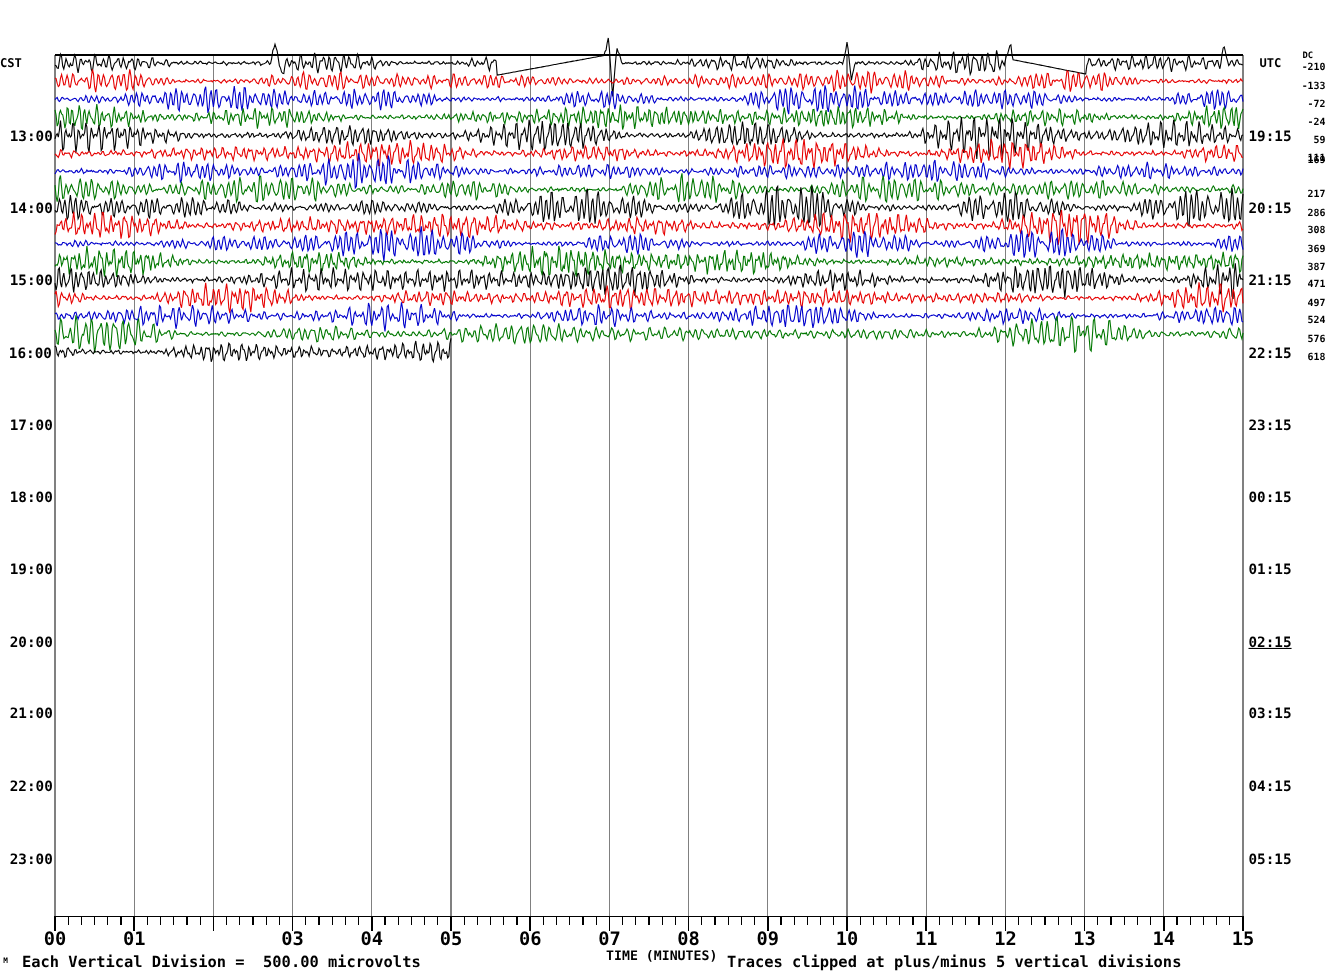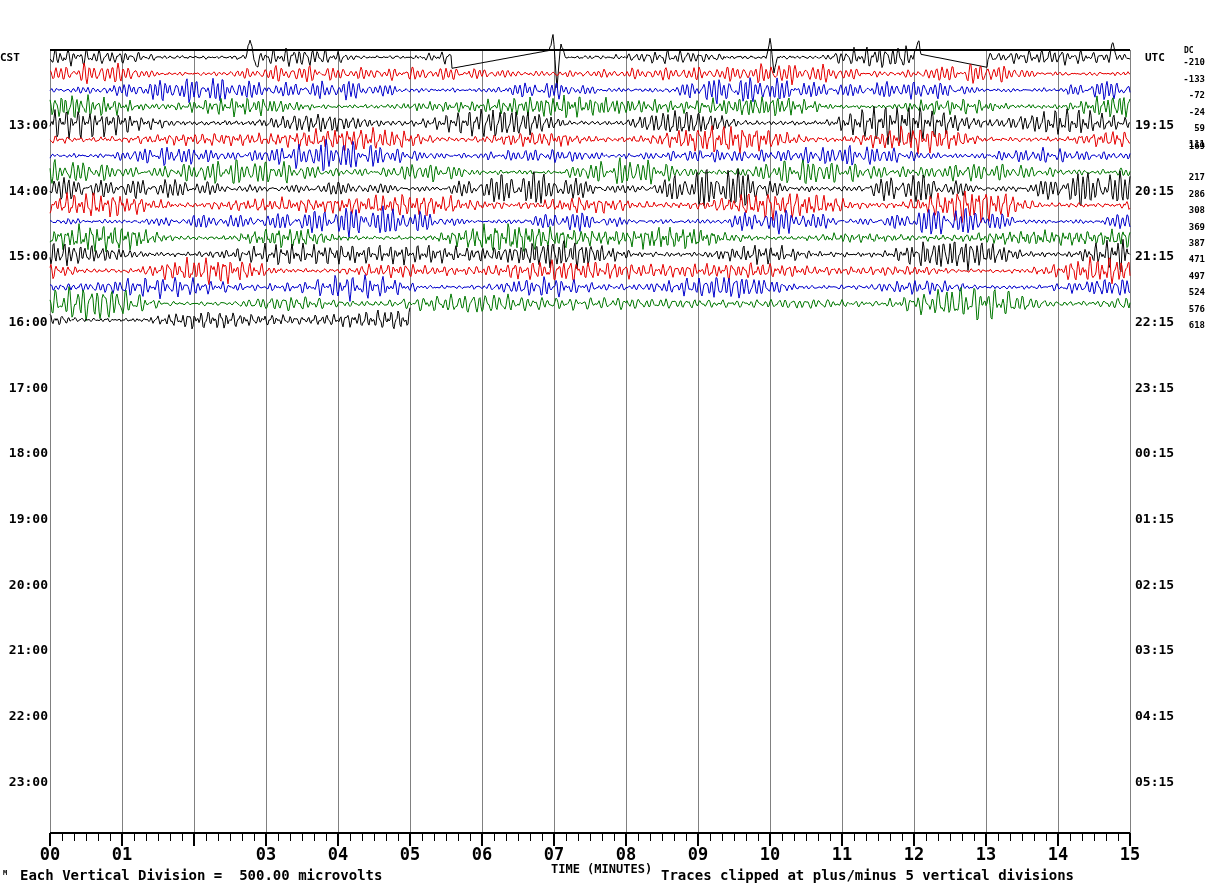--- a/index.html
+++ b/index.html
@@ -157,38 +157,38 @@
 
 
   <div class="abs tz" style="left:0px;top:51px;">CST</div>
   <div class="abs tz" style="left:1145px;top:51px;">UTC</div>
   <div class="dchdr">DC</div>
 
   <div id="cst-labels">
       <div class="hlabel" style="left: 8px; width: 40px; text-align: right; top: 118px;">13:00</div>
       <div class="hlabel" style="left: 8px; width: 40px; text-align: right; top: 184px;">14:00</div>
       <div class="hlabel" style="left: 8px; width: 40px; text-align: right; top: 249px;">15:00</div>
-      <div class="hlabel" style="left: 8px; width: 40px; text-align: center; top: 315px;">16:00</div>
+      <div class="hlabel" style="left: 8px; width: 40px; text-align: left; top: 315px;">16:00</div>
       <div class="hlabel" style="left: 8px; width: 40px; text-align: right; top: 381px;">17:00</div>
       <div class="hlabel" style="left: 8px; width: 40px; text-align: right; top: 446px;">18:00</div>
       <div class="hlabel" style="left: 8px; width: 40px; text-align: right; top: 512px;">19:00</div>
       <div class="hlabel" style="left: 8px; width: 40px; text-align: right; top: 578px;">20:00</div>
       <div class="hlabel" style="left: 8px; width: 40px; text-align: right; top: 643px;">21:00</div>
       <div class="hlabel" style="left: 8px; width: 40px; text-align: right; top: 709px;">22:00</div>
       <div class="hlabel" style="left: 8px; width: 40px; text-align: right; top: 775px;">23:00</div>
     </div>
   <div id="utc-labels">
       <div class="hlabel right" style="left: 1135px; top: 118px;">19:15</div>
       <div class="hlabel right" style="left: 1135px; top: 184px;">20:15</div>
       <div class="hlabel right" style="left: 1135px; top: 249px;">21:15</div>
       <div class="hlabel right" style="left: 1135px; top: 315px;">22:15</div>
       <div class="hlabel right" style="left: 1135px; top: 381px;">23:15</div>
       <div class="hlabel right" style="left: 1135px; top: 446px;">00:15</div>
       <div class="hlabel right" style="left: 1135px; top: 512px;">01:15</div>
-      <div class="hlabel right" style="left: 1135px; top: 578px;">02:15</div>
+      <div class="hlabel right" style="left: 1135px; top: 578px; text-decoration: underline;">02:15</div>
       <div class="hlabel right" style="left: 1135px; top: 643px;">03:15</div>
       <div class="hlabel right" style="left: 1135px; top: 709px;">04:15</div>
       <div class="hlabel right" style="left: 1135px; top: 775px;">05:15</div>
     </div>
   <div id="dc-values">
       <div class="dcval" style="top: 57.3px;">-210</div>
       <div class="dcval" style="top: 73.7px;">-133</div>
       <div class="dcval" style="top: 90.1px;">-72</div>
       <div class="dcval" style="top: 106.6px;">-24</div>
       <div class="dcval" style="top: 123px;">59</div>

